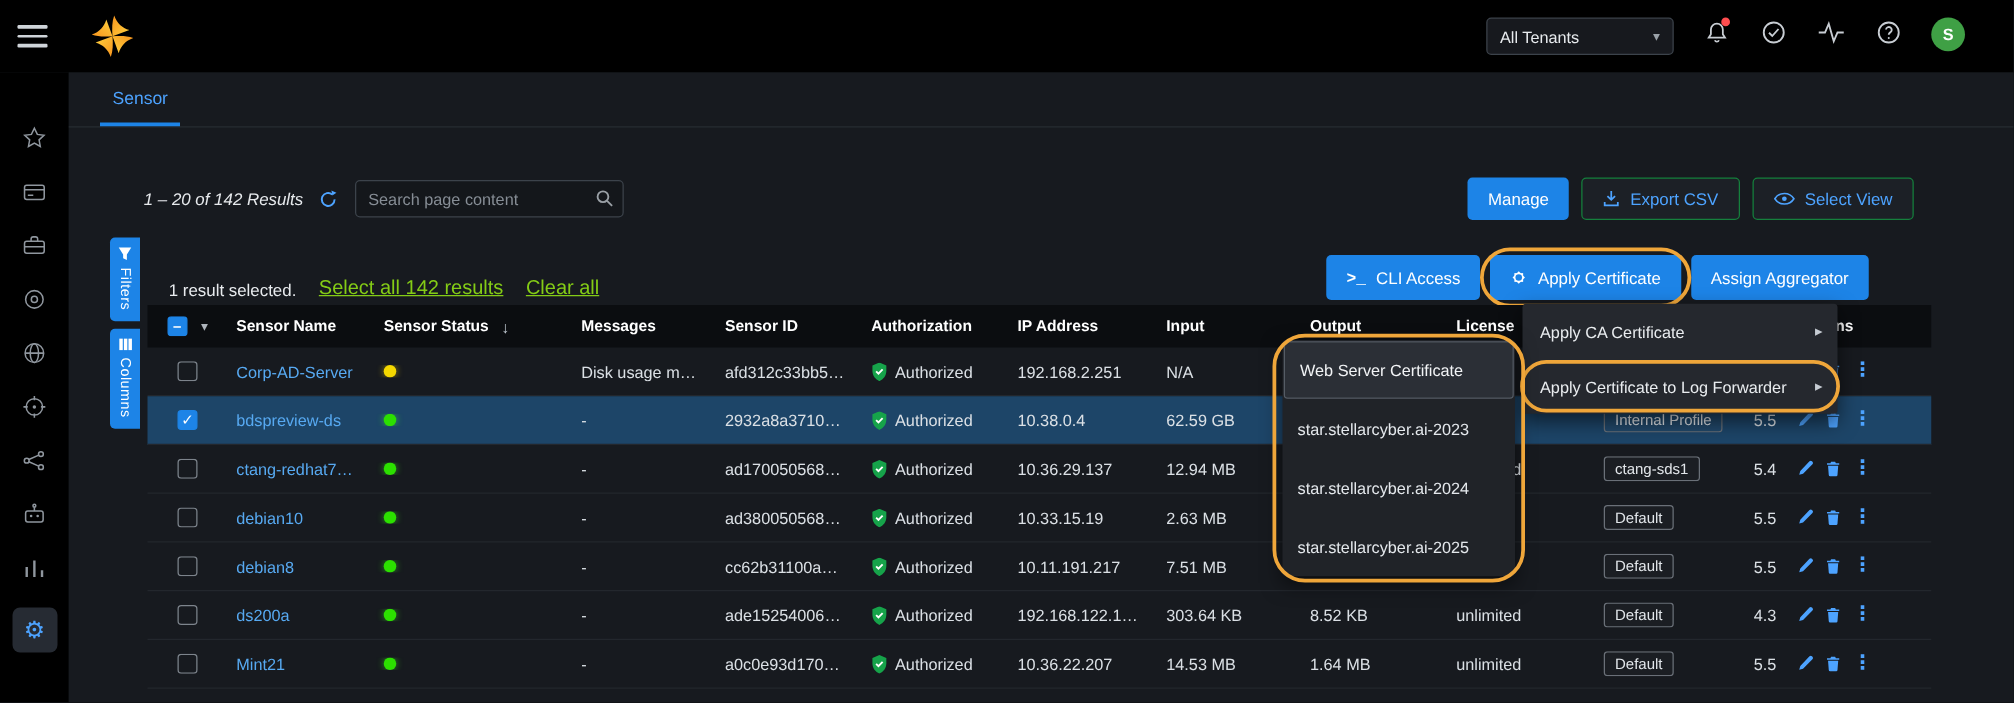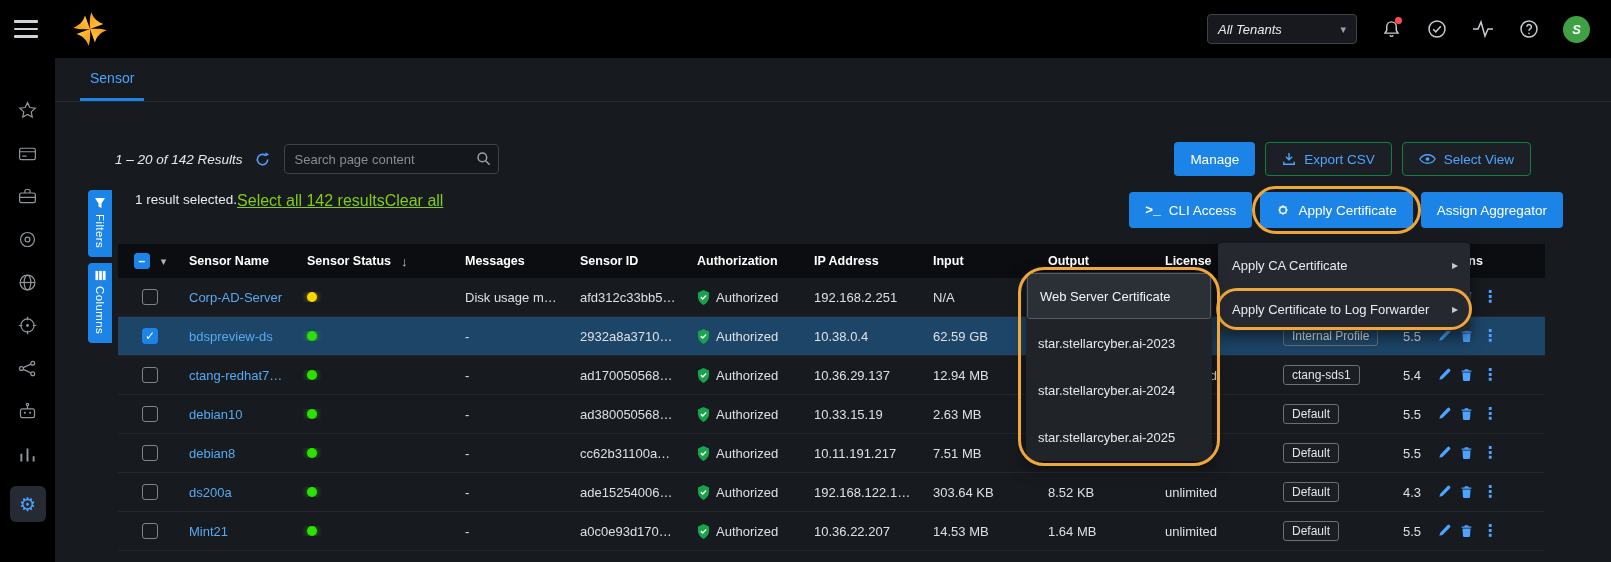--- a/index.html
+++ b/index.html
@@ -6,21 +6,21 @@
   html,body { width:1611px; height:562px; overflow:hidden; background:#0e1013;
               font-family:"Liberation Sans","DejaVu Sans",sans-serif; }
   .app { position:relative; width:1611px; height:562px; background:#171a1f; overflow:hidden; }
 
   
   .topbar { position:absolute; top:0; left:0; right:0; height:58px; background:#000;
             display:flex; align-items:center; }
   .hamburger { width:26px; margin-left:14px; display:flex; flex-direction:column; gap:5px; cursor:pointer; }
   .hamburger span { display:block; height:2.5px; width:24px; background:#cfd4d9; border-radius:1px; }
   .logo { margin-left:32px; display:flex; align-items:center; }
-  .topbar-right { margin-left:auto; display:flex; align-items:center; gap:22px; padding-right:21px;font-style:italic; }
+  .topbar-right { margin-left:auto; display:flex; align-items:flex-start; gap:22px; padding-right:39px; }
   .tenant { height:30px; min-width:150px; background:#17191e; border:1px solid #3c434b; border-radius:4px;
             display:flex; align-items:center; justify-content:space-between; padding:0 10px; color:#e8ebee;
             font-size:13px; cursor:pointer; }
   .tenant .chev { color:#9aa1a8; font-size:11px; margin-left:14px; }
   .tb-icon { position:relative; width:24px; height:24px; display:flex; align-items:center; justify-content:center; cursor:pointer; }
   .tb-icon .reddot { position:absolute; top:0; right:1px; width:7px; height:7px; border-radius:50%; background:#ff4d4f; }
   .avatar { width:27px; height:27px; border-radius:50%; background:#3fa045; color:#fff; font-size:13px;
             font-weight:bold; display:flex; align-items:center; justify-content:center; cursor:pointer; }
 
   
@@ -43,21 +43,21 @@
                   color:#dfe3e8; font-size:13px; padding:0 30px 0 10px; font-family:inherit; }
   .search input::placeholder { color:#868d95; }
   .search svg { position:absolute; right:8px; top:7px; }
   .toolbar .spacer, .selbar .spacer { flex:1; }
   .btn { height:34px; border:none; border-radius:4px; font-size:13.5px; font-family:inherit;
          display:inline-flex; align-items:center; gap:8px; padding:0 16px; cursor:pointer; white-space:nowrap; }
   .btn.primary { background:#1d84e7; color:#fff; }
   .btn.ghost { background:#1c2026; color:#4da3ff; border:1px solid #15803d; }
   .toolbar .btn + .btn, .toolbar .btn + .hl, .toolbar .hl + .btn { margin-left:10px; }
 
-  .selbar { margin-top:16px; height:48px; display:flex; align-items:flex-start; padding:0 48px 0 80px; }
+  .selbar { margin-top:16px; height:48px; display:flex; align-items:flex-end; padding:0 116px 0 80px; gap:18px; }
   .selbar .btn { height:36px; }
   .sel-text { color:#e8ebee; font-size:13.5px; }
   .ulink { color:#84cc16; font-size:16px; text-decoration:underline; cursor:pointer; }
   .selbar .btn + .hl, .selbar .hl + .btn, .selbar .btn + .btn { margin-left:0; }
   .selbar .actions { display:flex; align-items:center; gap:8px; }
   .term { font-family:"Liberation Mono","DejaVu Sans Mono",monospace; font-weight:bold; font-size:13px; }
 
   .hl { position:relative; display:inline-flex; }
   .hl::after { content:""; position:absolute; inset:-6px -8px; border:3px solid #efa63a; border-radius:26px; pointer-events:none; }
 

